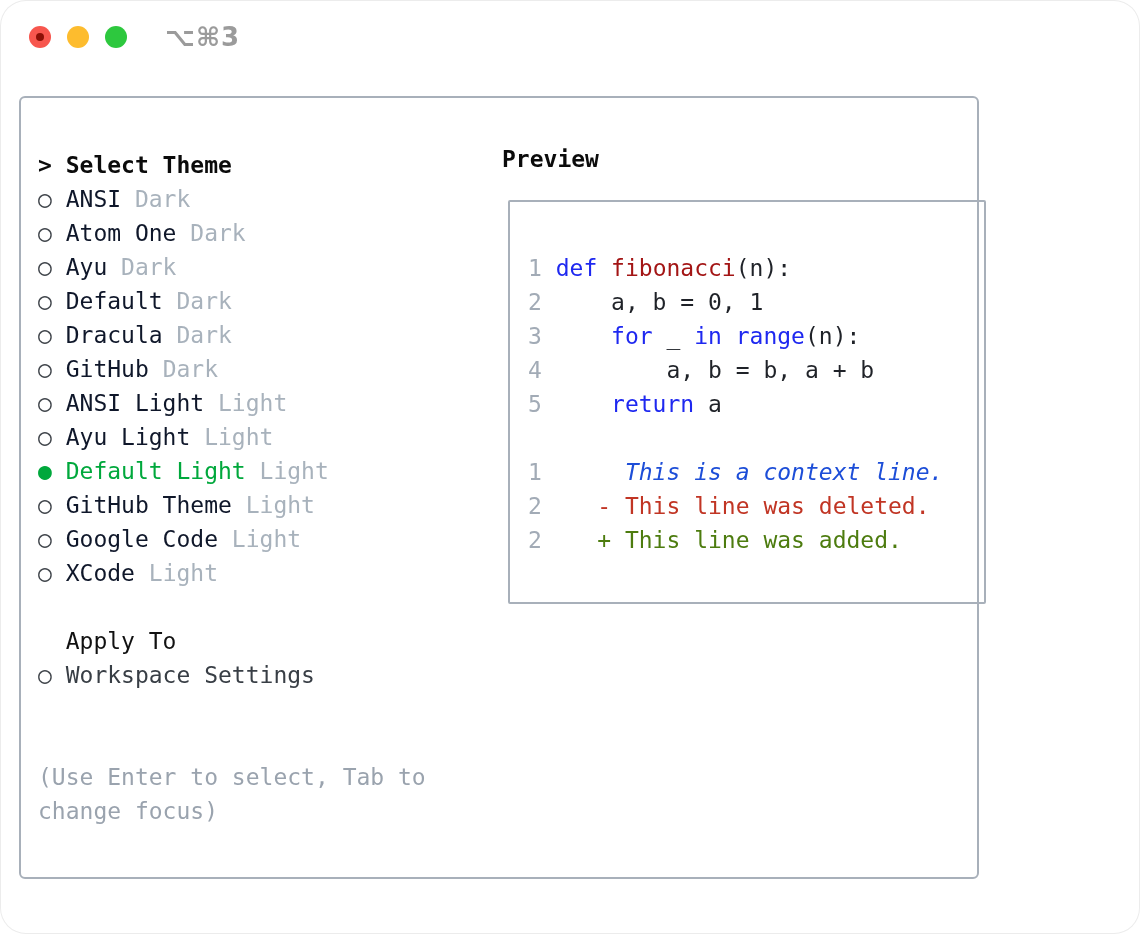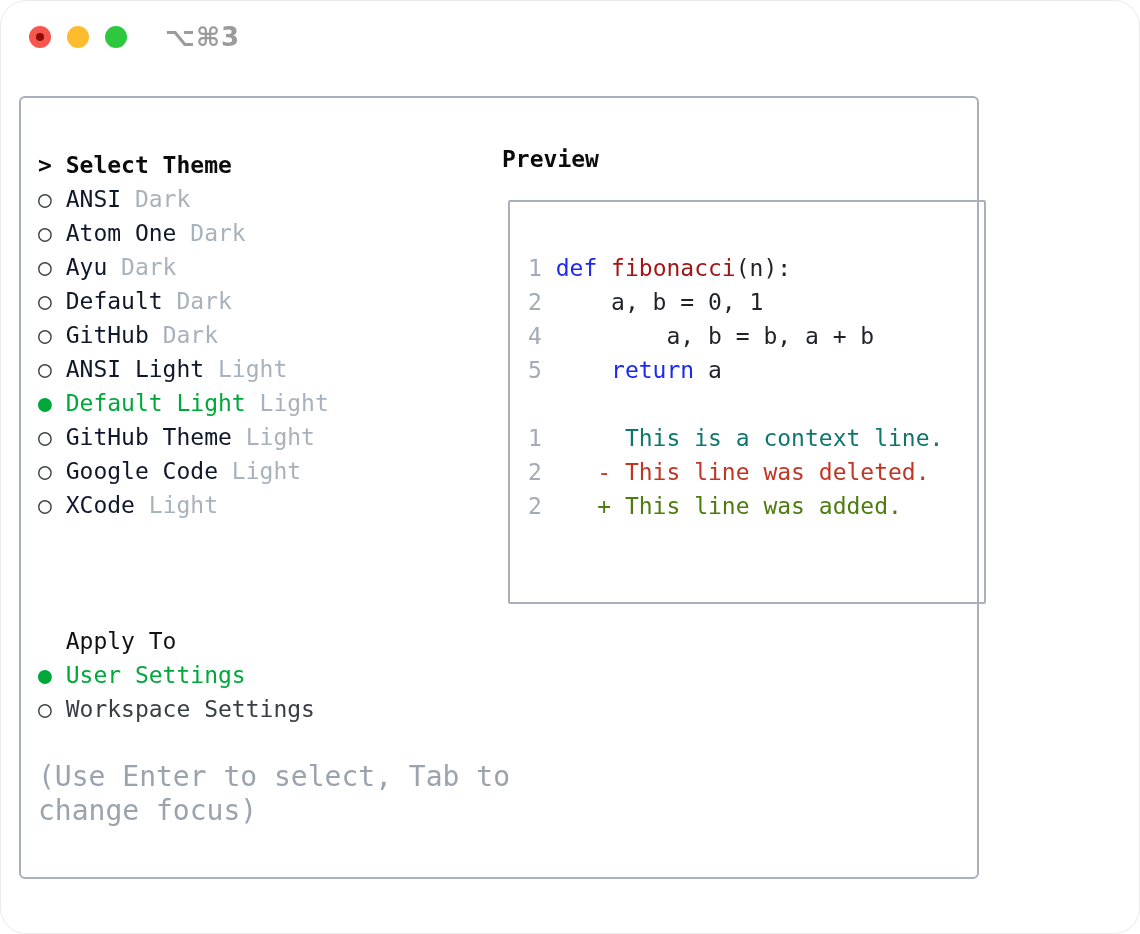--- a/index.html
+++ b/index.html
@@ -82,21 +82,21 @@
   .theme-name { color: #0f172a; }
   .theme-name.selected { color: #00a83c; }
   .theme-variant { color: #a8b2bc; padding-left: 1ch; }
   .option-label { color: #383e45; }
   .option-label.selected { color: #00a83c; }
 
   .theme-list { position: absolute; left: 17px; top: 50px; }
   .apply-block { position: absolute; left: 17px; top: 526px; }
   .help-block { position: absolute; left: 17px; top: 662px; }
   .help-line {
-    font-size: 28px;
+    font-size: 23px;
     line-height: 34px;
     height: 34px;
     white-space: pre;
     color: #9aa3ae;
   }
 
   
   .preview-title {
     position: absolute;
     left: 481px; top: 44px;
@@ -123,21 +123,21 @@
   }
   .pline .ln {
     display: inline-block;
     width: 2ch;
     color: #a2abb6;
   }
   .spacer { height: 34px; }
   .seg-plain { color: #1f2228; }
   .seg-keyword { color: #1e28f0; }
   .seg-function { color: #a31515; }
-  .seg-context { color: #0f766e; }
+  .seg-context { color: #1d4ed8; font-style: italic; }
   .seg-deleted { color: #c13524; }
   .seg-added { color: #4d7c0f; }
 </style>
 </head>
 <body>
 
 <div class="window">
 
   <div class="traffic-lights">
     <div class="light close">
@@ -150,47 +150,49 @@
 
   <div class="main-box">
 
     <div class="theme-list">
       <div class="mono-row title-row"><span class="marker">&gt;</span><span>Select Theme</span></div>
       <div id="theme-items">
           <div class="mono-row"><span class="marker">○</span><span class="theme-name">ANSI</span><span class="theme-variant">Dark</span></div>
           <div class="mono-row"><span class="marker">○</span><span class="theme-name">Atom One</span><span class="theme-variant">Dark</span></div>
           <div class="mono-row"><span class="marker">○</span><span class="theme-name">Ayu</span><span class="theme-variant">Dark</span></div>
           <div class="mono-row"><span class="marker">○</span><span class="theme-name">Default</span><span class="theme-variant">Dark</span></div>
+          <div class="mono-row"><span class="marker">○</span><span class="theme-name">Dracula</span><span class="theme-variant">Dark</span></div>
           <div class="mono-row"><span class="marker">○</span><span class="theme-name">GitHub</span><span class="theme-variant">Dark</span></div>
           <div class="mono-row"><span class="marker">○</span><span class="theme-name">ANSI Light</span><span class="theme-variant">Light</span></div>
+          <div class="mono-row"><span class="marker">○</span><span class="theme-name">Ayu Light</span><span class="theme-variant">Light</span></div>
           <div class="mono-row"><span class="marker selected">●</span><span class="theme-name selected">Default Light</span><span class="theme-variant">Light</span></div>
           <div class="mono-row"><span class="marker">○</span><span class="theme-name">GitHub Theme</span><span class="theme-variant">Light</span></div>
           <div class="mono-row"><span class="marker">○</span><span class="theme-name">Google Code</span><span class="theme-variant">Light</span></div>
           <div class="mono-row"><span class="marker">○</span><span class="theme-name">XCode</span><span class="theme-variant">Light</span></div>
         </div>
     </div>
 
     <div class="apply-block">
       <div class="mono-row"><span class="marker"></span><span class="plain-title">Apply To</span></div>
       <div id="apply-options">
-          <div class="mono-row"><span class="marker selected">●</span><span class="option-label selected">User Settings</span></div>
           <div class="mono-row"><span class="marker">○</span><span class="option-label">Workspace Settings</span></div>
         </div>
     </div>
 
     <div class="help-block" id="help-block">
         <div class="help-line">(Use Enter to select, Tab to</div>
         <div class="help-line">change focus)</div>
       </div>
 
     <div class="preview-title">Preview</div>
 
     <div class="preview-box" id="preview-box">
         <div class="pline"><span class="ln">1</span><span class="seg-keyword">def</span><span class="seg-plain"> </span><span class="seg-function">fibonacci</span><span class="seg-plain">(n):</span></div>
         <div class="pline"><span class="ln">2</span><span class="seg-plain">    a, b = 0, 1</span></div>
+        <div class="pline"><span class="ln">3</span><span class="seg-plain">    </span><span class="seg-keyword">for</span><span class="seg-plain"> _ </span><span class="seg-keyword">in</span><span class="seg-plain"> </span><span class="seg-keyword">range</span><span class="seg-plain">(n):</span></div>
         <div class="pline"><span class="ln">4</span><span class="seg-plain">        a, b = b, a + b</span></div>
         <div class="pline"><span class="ln">5</span><span class="seg-plain">    </span><span class="seg-keyword">return</span><span class="seg-plain"> a</span></div>
         <div class="spacer"></div>
         <div class="pline"><span class="ln">1</span><span class="seg-context">     This is a context line.</span></div>
         <div class="pline"><span class="ln">2</span><span class="seg-deleted">   - This line was deleted.</span></div>
         <div class="pline"><span class="ln">2</span><span class="seg-added">   + This line was added.</span></div>
       </div>
 
   </div>
 </div>

